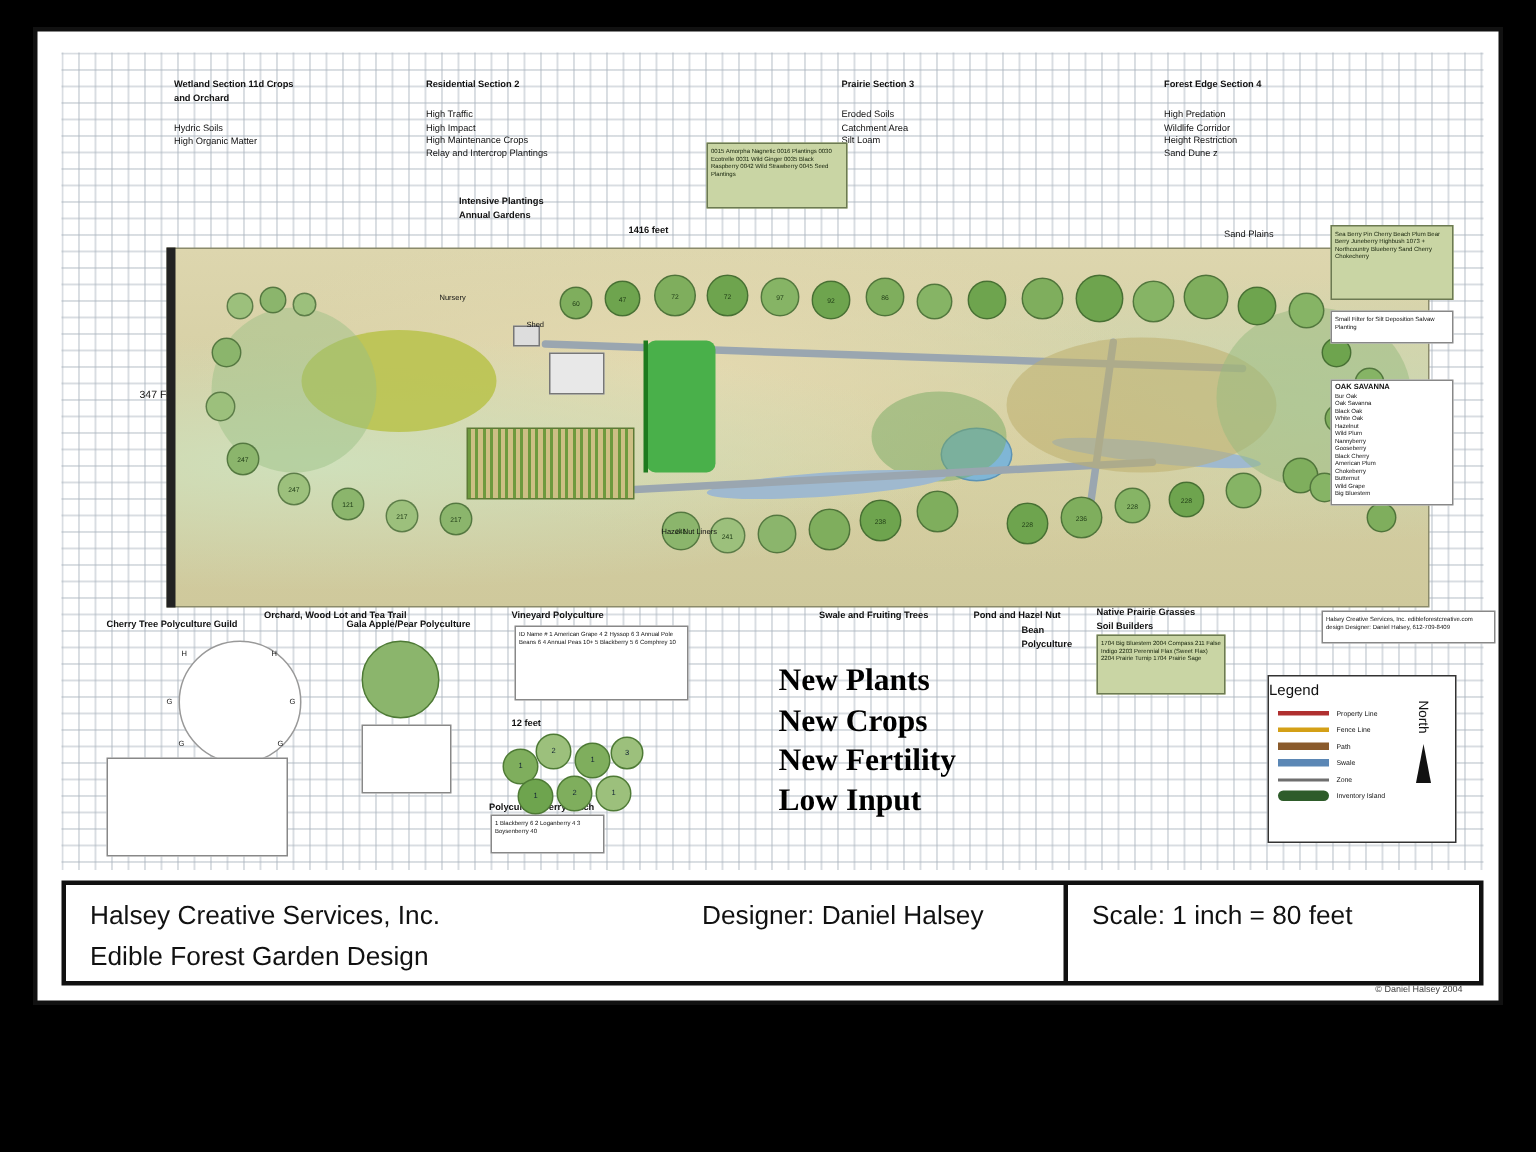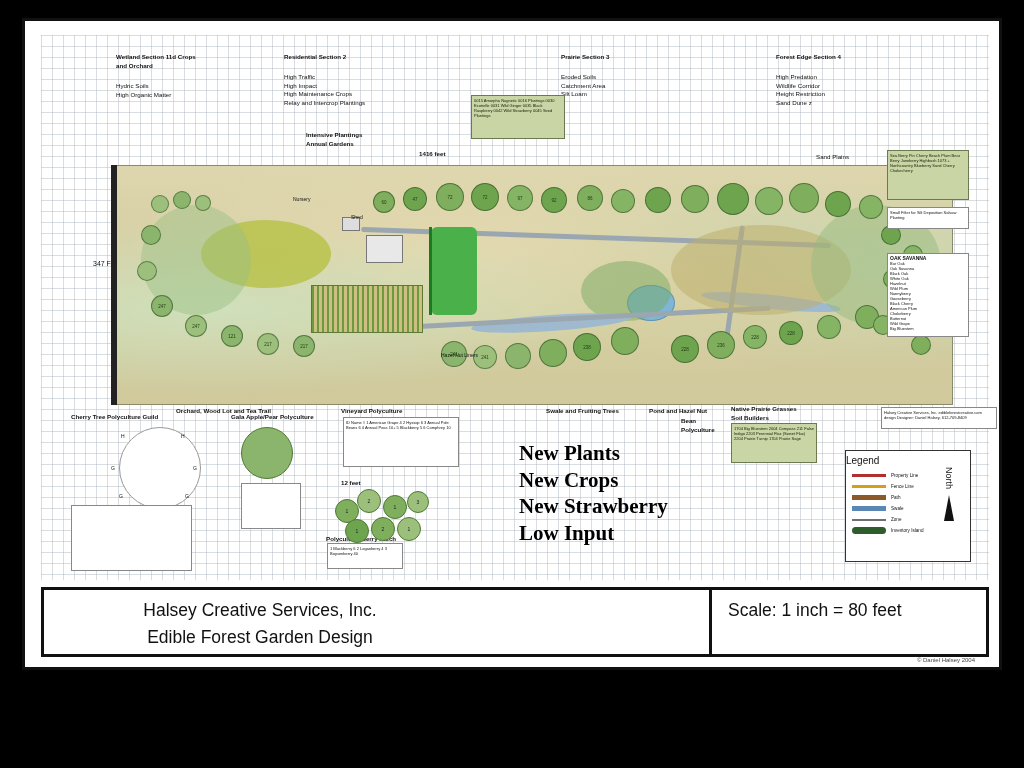--- a/index.html
+++ b/index.html
@@ -13,21 +13,21 @@
   
   .plan{position:absolute;left:16px;top:14px;width:948px;height:545px;
         background-color:#ffffff;
         background-image:linear-gradient(to right, rgba(170,180,190,.45) 1px, transparent 1px),
                          linear-gradient(to bottom, rgba(170,180,190,.45) 1px, transparent 1px);
         background-size:11px 11px;
         box-sizing:border-box;}
 
   
   .titleblock{position:absolute;left:16px;top:566px;width:948px;height:70px;border:3px solid #111;box-sizing:border-box;display:flex;}
-  .tb-left{flex:0 0 400px;padding:7px 0 0 16px;text-align:center;}
+  .tb-left{flex:0 0 400px;padding:7px 0 0 16px;}
   .tb-mid{flex:1;padding:7px 0 0 8px;border-right:3px solid #111;}
   .tb-right{flex:0 0 258px;padding:7px 0 0 16px;}
   .tb-line{font-size:17.5px;color:#111;line-height:27px;white-space:nowrap;}
 
   .copyright{position:absolute;right:24px;bottom:4px;font-size:6px;color:#444;}
 
   
   .mapbody{position:absolute;left:70px;top:130px;width:842px;height:240px;}
   .mapbase{position:absolute;inset:0;
     background:
@@ -325,21 +325,21 @@
         <div class="bcircle" style="left:52px;top:10px;width:22px;height:22px;">1</div>
         <div class="bcircle" style="left:76px;top:6px;width:20px;height:20px;background:#9cc07c;">3</div>
         <div class="bcircle" style="left:14px;top:34px;width:22px;height:22px;background:#6ea44e;">1</div>
         <div class="bcircle" style="left:40px;top:32px;width:22px;height:22px;">2</div>
         <div class="bcircle" style="left:66px;top:32px;width:22px;height:22px;background:#9cc07c;">1</div>
       </div>
 
       <div class="overlay">
         <div>New Plants</div>
         <div>New Crops</div>
-        <div>New Strawberry</div>
+        <div>New Fertility</div>
         <div>Low Input</div>
       </div>
 
       <div class="legend">
         <div class="legend-title">Legend</div>
         <div class="legend-rows">
           <div class="legend-row">
             <span class="lg-swatch" style="background:#b03030"></span>
             <span class="lg-text">Property Line</span>
           </div>
@@ -371,20 +371,21 @@
       </div>
 
     </div>
 
     <div class="titleblock">
       <div class="tb-left">
         <div class="tb-line">Halsey Creative Services, Inc.</div>
         <div class="tb-line">Edible Forest Garden Design</div>
       </div>
       <div class="tb-mid">
+        <div class="tb-line">Designer:  Daniel Halsey</div>
       </div>
       <div class="tb-right">
         <div class="tb-line">Scale: 1 inch = 80 feet</div>
       </div>
     </div>
 
     <div class="copyright">© Daniel Halsey 2004</div>
   </div>
 </div>
 

